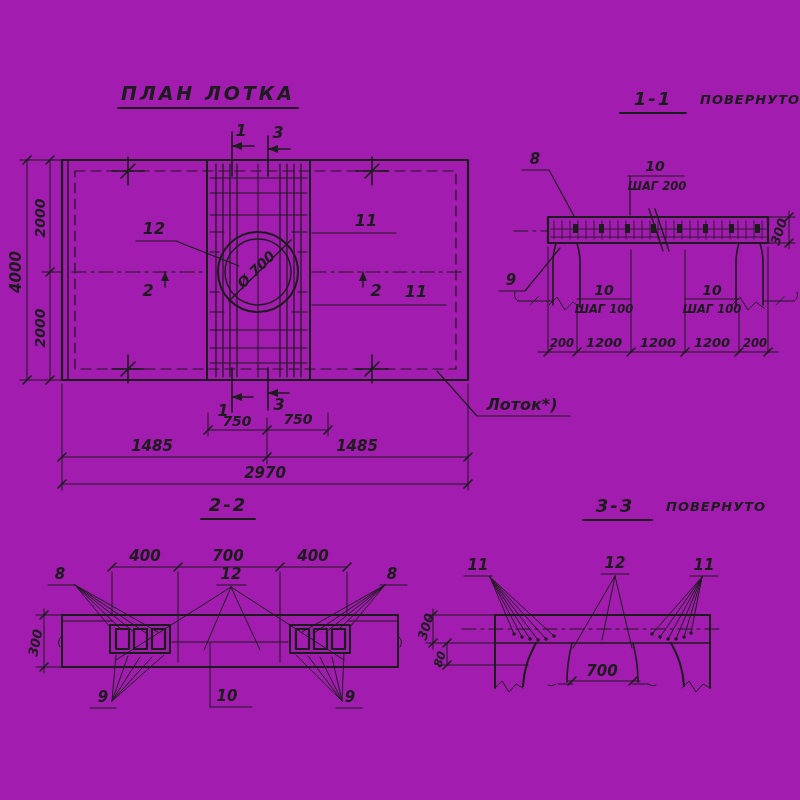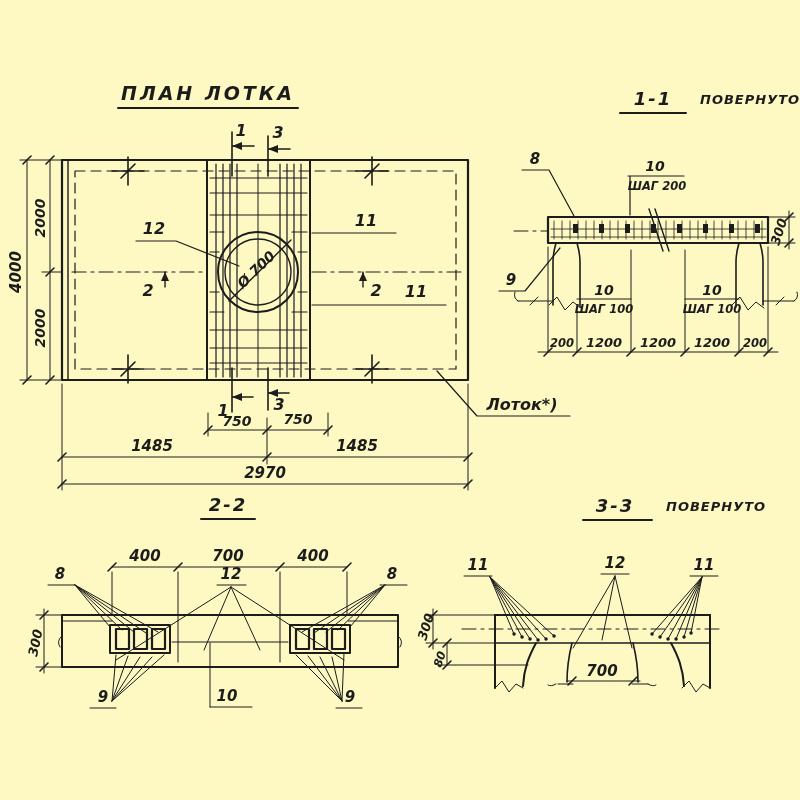--- a/index.html
+++ b/index.html
@@ -1,16 +1,16 @@
 <!DOCTYPE html>
 <html><head>
 <meta charset="utf-8">
 <style>
   html,body{margin:0;padding:0;background:#e8e8e6;}
-  .sheet{width:800px;height:800px;background:#fef9c3;position:relative;margin:0 auto;}
+  .sheet{width:800px;height:800px;background:#a21caf;position:relative;margin:0 auto;}
   svg{display:block;}
   path,rect,circle,line{fill:none;stroke:#1c1c1c;stroke-linecap:round;stroke-linejoin:round;}
   .w08{stroke-width:0.8}.w1{stroke-width:1}.w12{stroke-width:1.2}.w14{stroke-width:1.4}
   .w16{stroke-width:1.6}.w2{stroke-width:2}.w22{stroke-width:2.2}
   .dash{stroke-dasharray:10 6}
   .dashdot{stroke-dasharray:14 5 3 5}
   .fillink{fill:#1c1c1c;stroke:none}
   .dots{stroke-width:3.4;stroke-linecap:round}
   text{fill:#1c1c1c;stroke:none;font-family:"DejaVu Sans",sans-serif;font-style:italic;}
   .t19{font-size:19px;font-weight:700;letter-spacing:3px}

